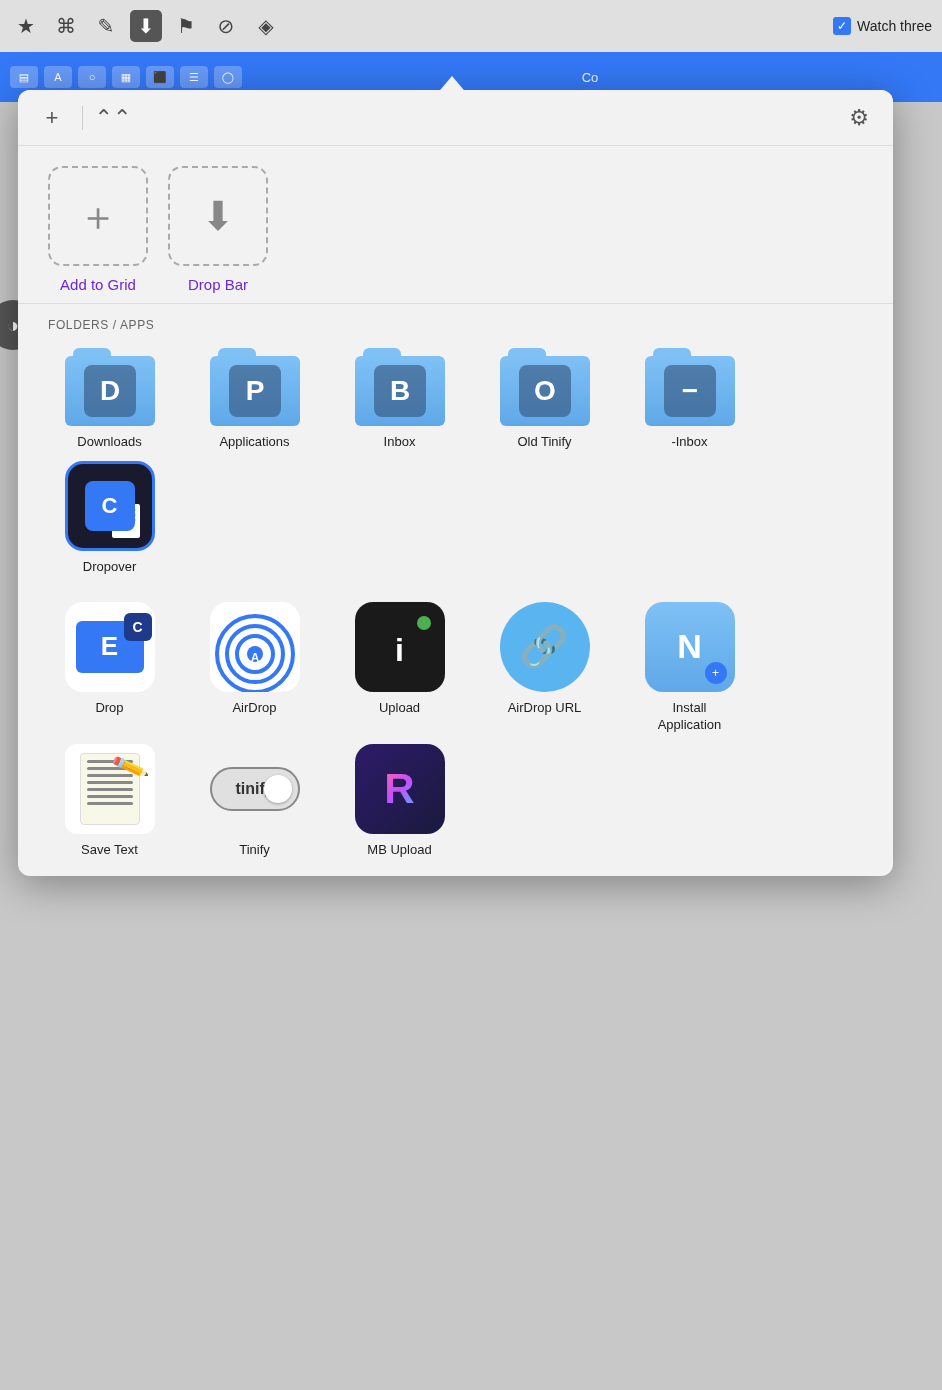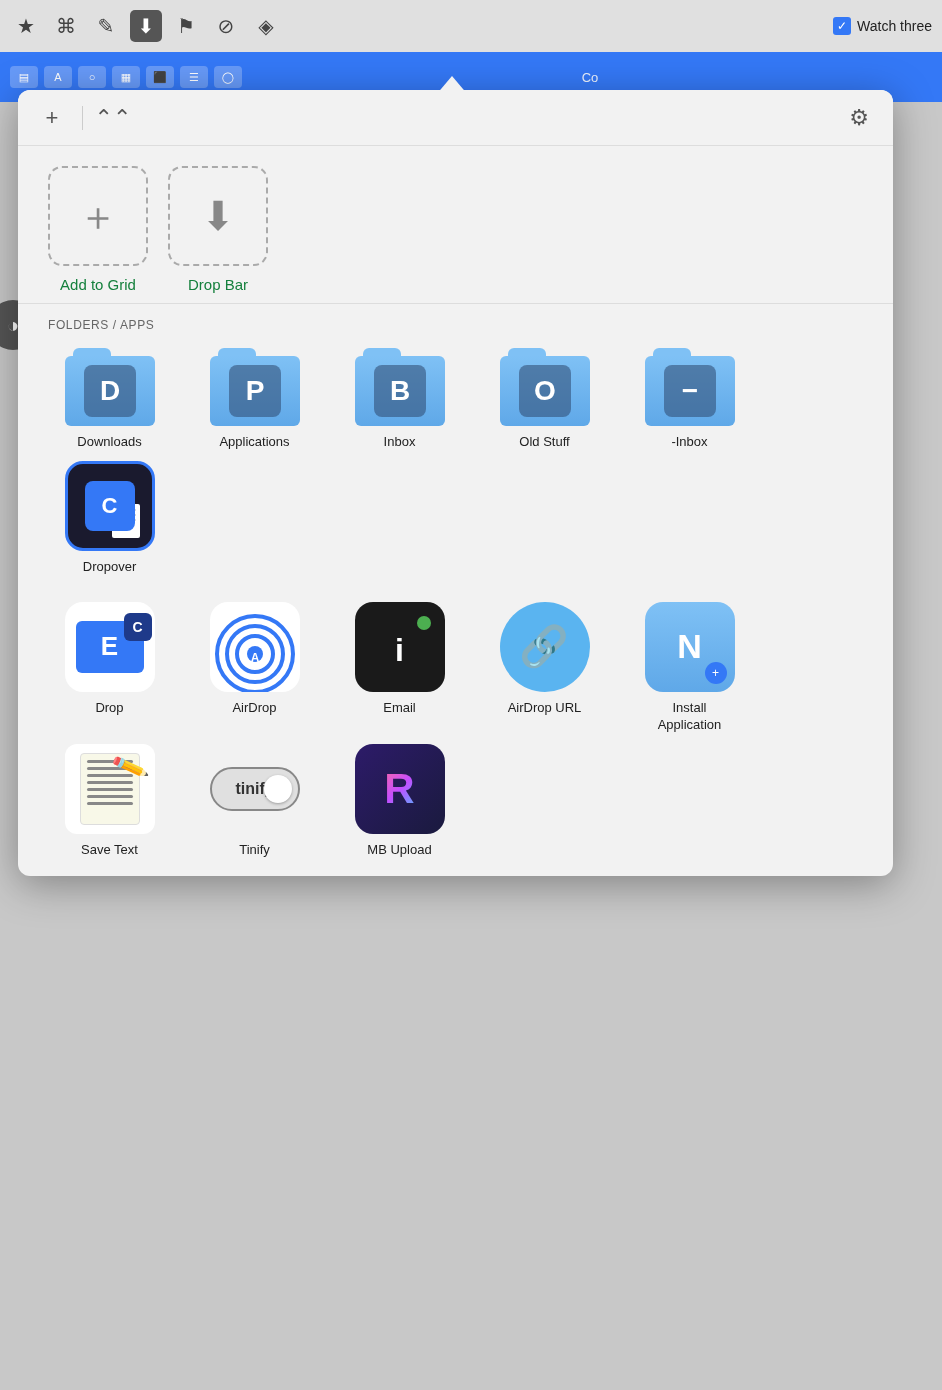--- a/index.html
+++ b/index.html
@@ -167,21 +167,21 @@
       border: 2.5px dashed #aaa;
       border-radius: 14px;
       display: flex;
       align-items: center;
       justify-content: center;
       color: #888;
       font-size: 40px;
     }
     .grid-item-label {
       font-size: 15px;
-      color: #15803d;
+      color: #6d28d9;
     }
 
     
     .section-header {
       padding: 14px 30px 8px 30px;
       font-size: 12px;
       font-weight: 400;
       color: #666;
       letter-spacing: 0.05em;
       text-transform: uppercase;
@@ -615,21 +615,21 @@
         <span class="icon-item-label">Inbox</span>
       </div>
 
       <div class="icon-item">
         <div class="folder-icon">
           <div class="folder-tab"></div>
           <div class="folder-body">
             <div class="folder-letter-bg">O</div>
           </div>
         </div>
-        <span class="icon-item-label">Old Stuff</span>
+        <span class="icon-item-label">Old Tinify</span>
       </div>
 
       <div class="icon-item">
         <div class="folder-icon">
           <div class="folder-tab"></div>
           <div class="folder-body">
             <div class="folder-letter-bg">−</div>
           </div>
         </div>
         <span class="icon-item-label">-Inbox</span>
@@ -674,21 +674,21 @@
           </svg>
         </div>
         <span class="icon-item-label">AirDrop</span>
       </div>
 
       <div class="icon-item">
         <div class="app-icon imgur-icon" style="background:#1a1a1a; border-radius:18px; position:relative;">
           <div class="imgur-dot"></div>
           <span class="imgur-i">i</span>
         </div>
-        <span class="icon-item-label">Email</span>
+        <span class="icon-item-label">Upload</span>
       </div>
 
       <div class="icon-item">
         <div class="app-icon shorten-icon">
           <span class="chain-link">🔗</span>
         </div>
         <span class="icon-item-label">AirDrop URL</span>
       </div>
 
       <div class="icon-item">

